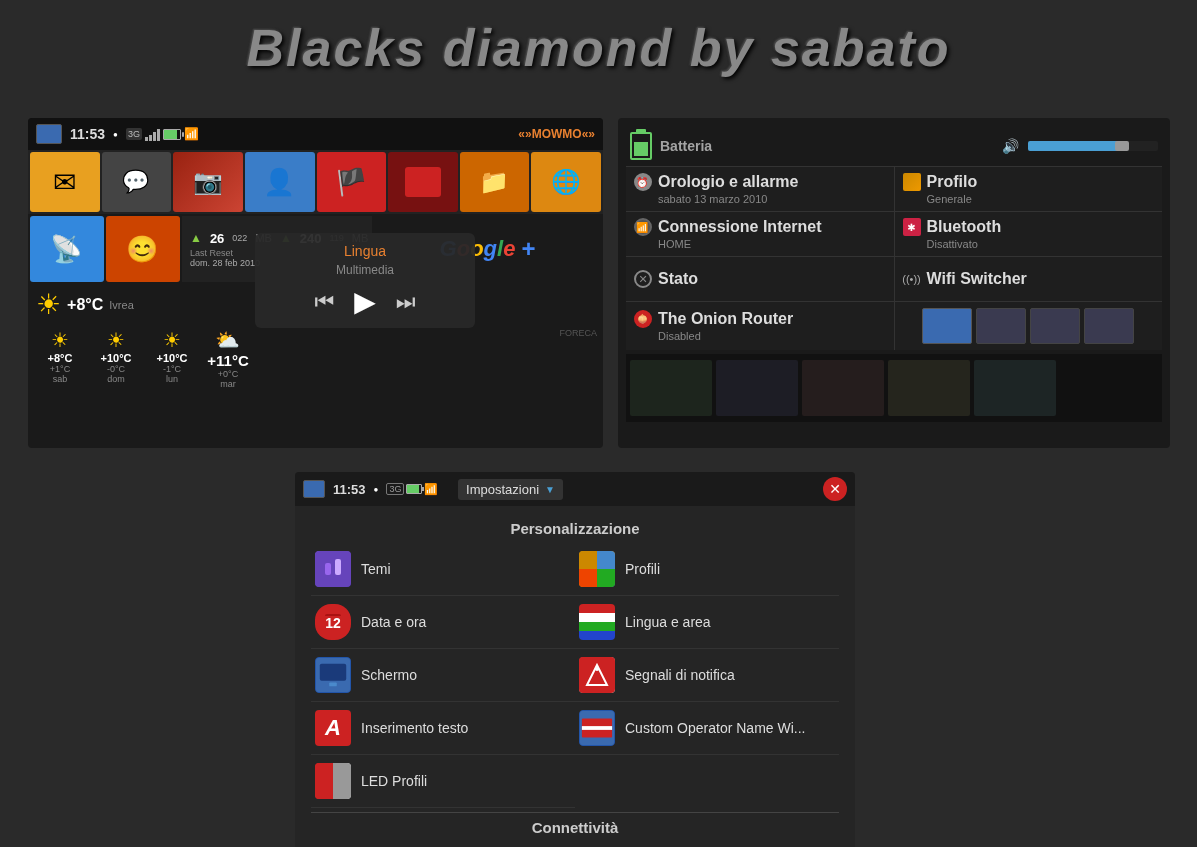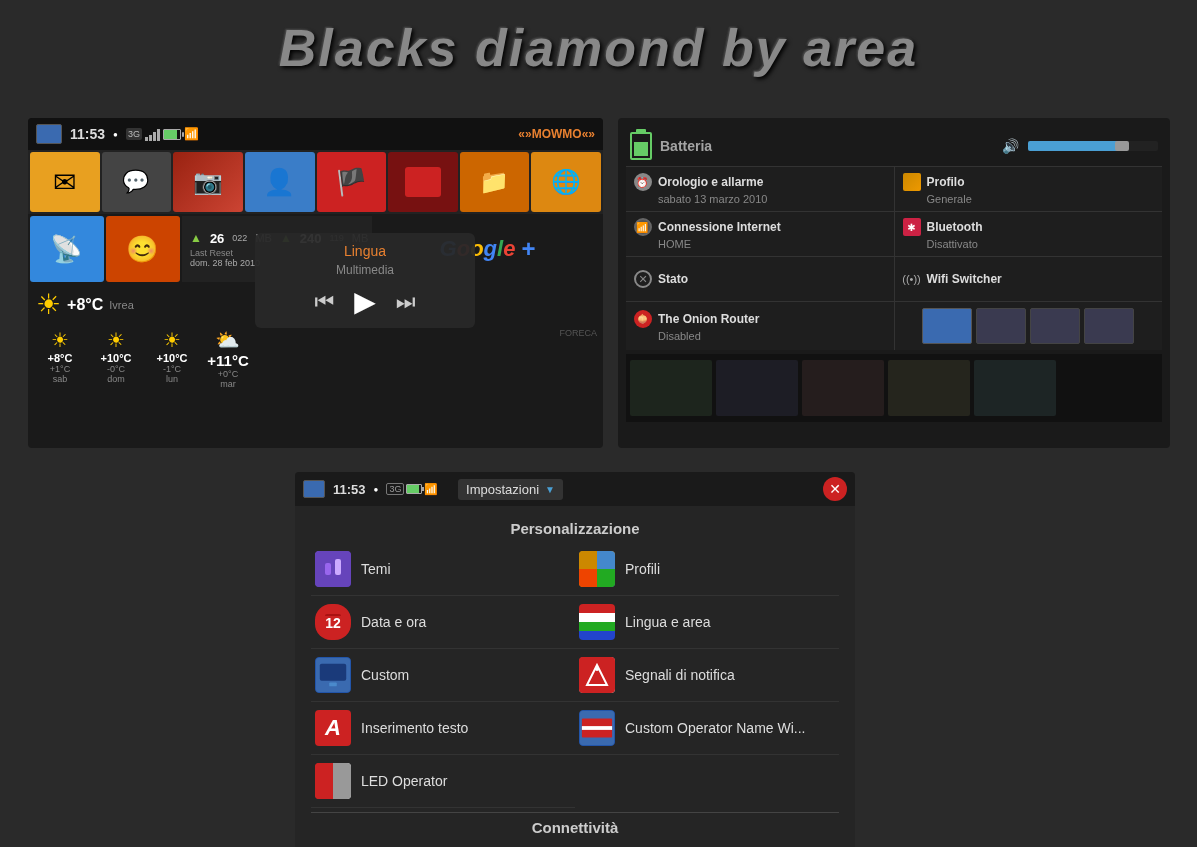--- a/index.html
+++ b/index.html
@@ -238,21 +238,21 @@
     }
     .si-icon {
       width: 18px;
       height: 18px;
       border-radius: 50%;
       display: flex;
       align-items: center;
       justify-content: center;
       font-size: 10px;
     }
-    .si-title { color: #ddd; font-size: 12px; font-weight: bold; }
+    .si-title { color: #ddd; font-size: 16px; font-weight: bold; }
     .si-subtitle { color: #888; font-size: 11px; padding-left: 24px; }
     .si-icon.clock { background: #888; color: #fff; }
     .si-icon.profile { background: #cc8800; color: #fff; }
     .si-icon.internet { background: #555; }
     .si-icon.bluetooth { background: #444; }
     .si-icon.stato { background: transparent; border: 2px solid #888; color: #888; font-size: 11px; }
     .si-icon.wifi { background: transparent; color: #aaa; }
     .si-icon.tor { background: transparent; color: #cc2222; }
 
     
@@ -363,21 +363,21 @@
     .bottom-items-grid {
       display: grid;
       grid-template-columns: 1fr 1fr;
       gap: 0;
     }
   </style>
 </head>
 <body>
 
 <div id="title-area">
-  <h1>Blacks diamond by area</h1>
+  <h1>Blacks diamond by sabato</h1>
 </div>
 
 <div class="phone-screen-left">
 
   <div class="status-bar">
     <div class="screen-icon"></div>
     <span class="time">11:53</span>
     <span class="dot">●</span>
     <div class="signal-icons">
       <span class="network-badge">3G</span>
@@ -660,21 +660,21 @@
       </div>
 
       <div class="s-item">
         <div class="s-item-icon icon-schermo" style="background:#3a6ab0;border-radius:4px;border:1px solid #2255aa;">
           <svg width="36" height="36" viewBox="0 0 36 36">
               <rect width="36" height="36" fill="#3a6ab0" rx="3"></rect>
               <rect x="4" y="6" width="28" height="18" fill="#1a3a7a" rx="2"></rect>
               <rect x="14" y="26" width="8" height="4" fill="#4a8acc" rx="1"></rect>
             </svg>
         </div>
-        <span class="s-item-label">Custom</span>
+        <span class="s-item-label">Schermo</span>
       </div>
 
       <div class="s-item">
         <div class="s-item-icon" style="background:linear-gradient(135deg,#cc2222,#dddddd);border-radius:4px;">
           <svg width="36" height="36" viewBox="0 0 36 36">
               <rect width="36" height="36" fill="#cc2222" rx="3"></rect>
               <path d="M8 28 L18 8 L28 28 Z" fill="none" stroke="#fff" stroke-width="2"></path>
               <circle cx="18" cy="12" r="2" fill="#fff"></circle>
             </svg>
         </div>
@@ -699,21 +699,21 @@
         <span class="s-item-label">Custom Operator Name Wi...</span>
       </div>
 
       <div class="s-item">
         <div class="s-item-icon" style="background:linear-gradient(to right,#cc2222 50%,#dddddd 50%);border-radius:4px;">
           <svg width="36" height="36" viewBox="0 0 36 36">
               <rect width="18" height="36" fill="#cc2222" rx="0"></rect>
               <rect x="18" width="18" height="36" fill="#999"></rect>
             </svg>
         </div>
-        <span class="s-item-label">LED Operator</span>
+        <span class="s-item-label">LED Profili</span>
       </div>
 
       <div class="s-item" style="visibility:hidden;">
       </div>
     </div>
 
     <div class="conn-section-title">Connettività</div>
 
     <div class="bottom-items-grid">
       <div class="s-item">

